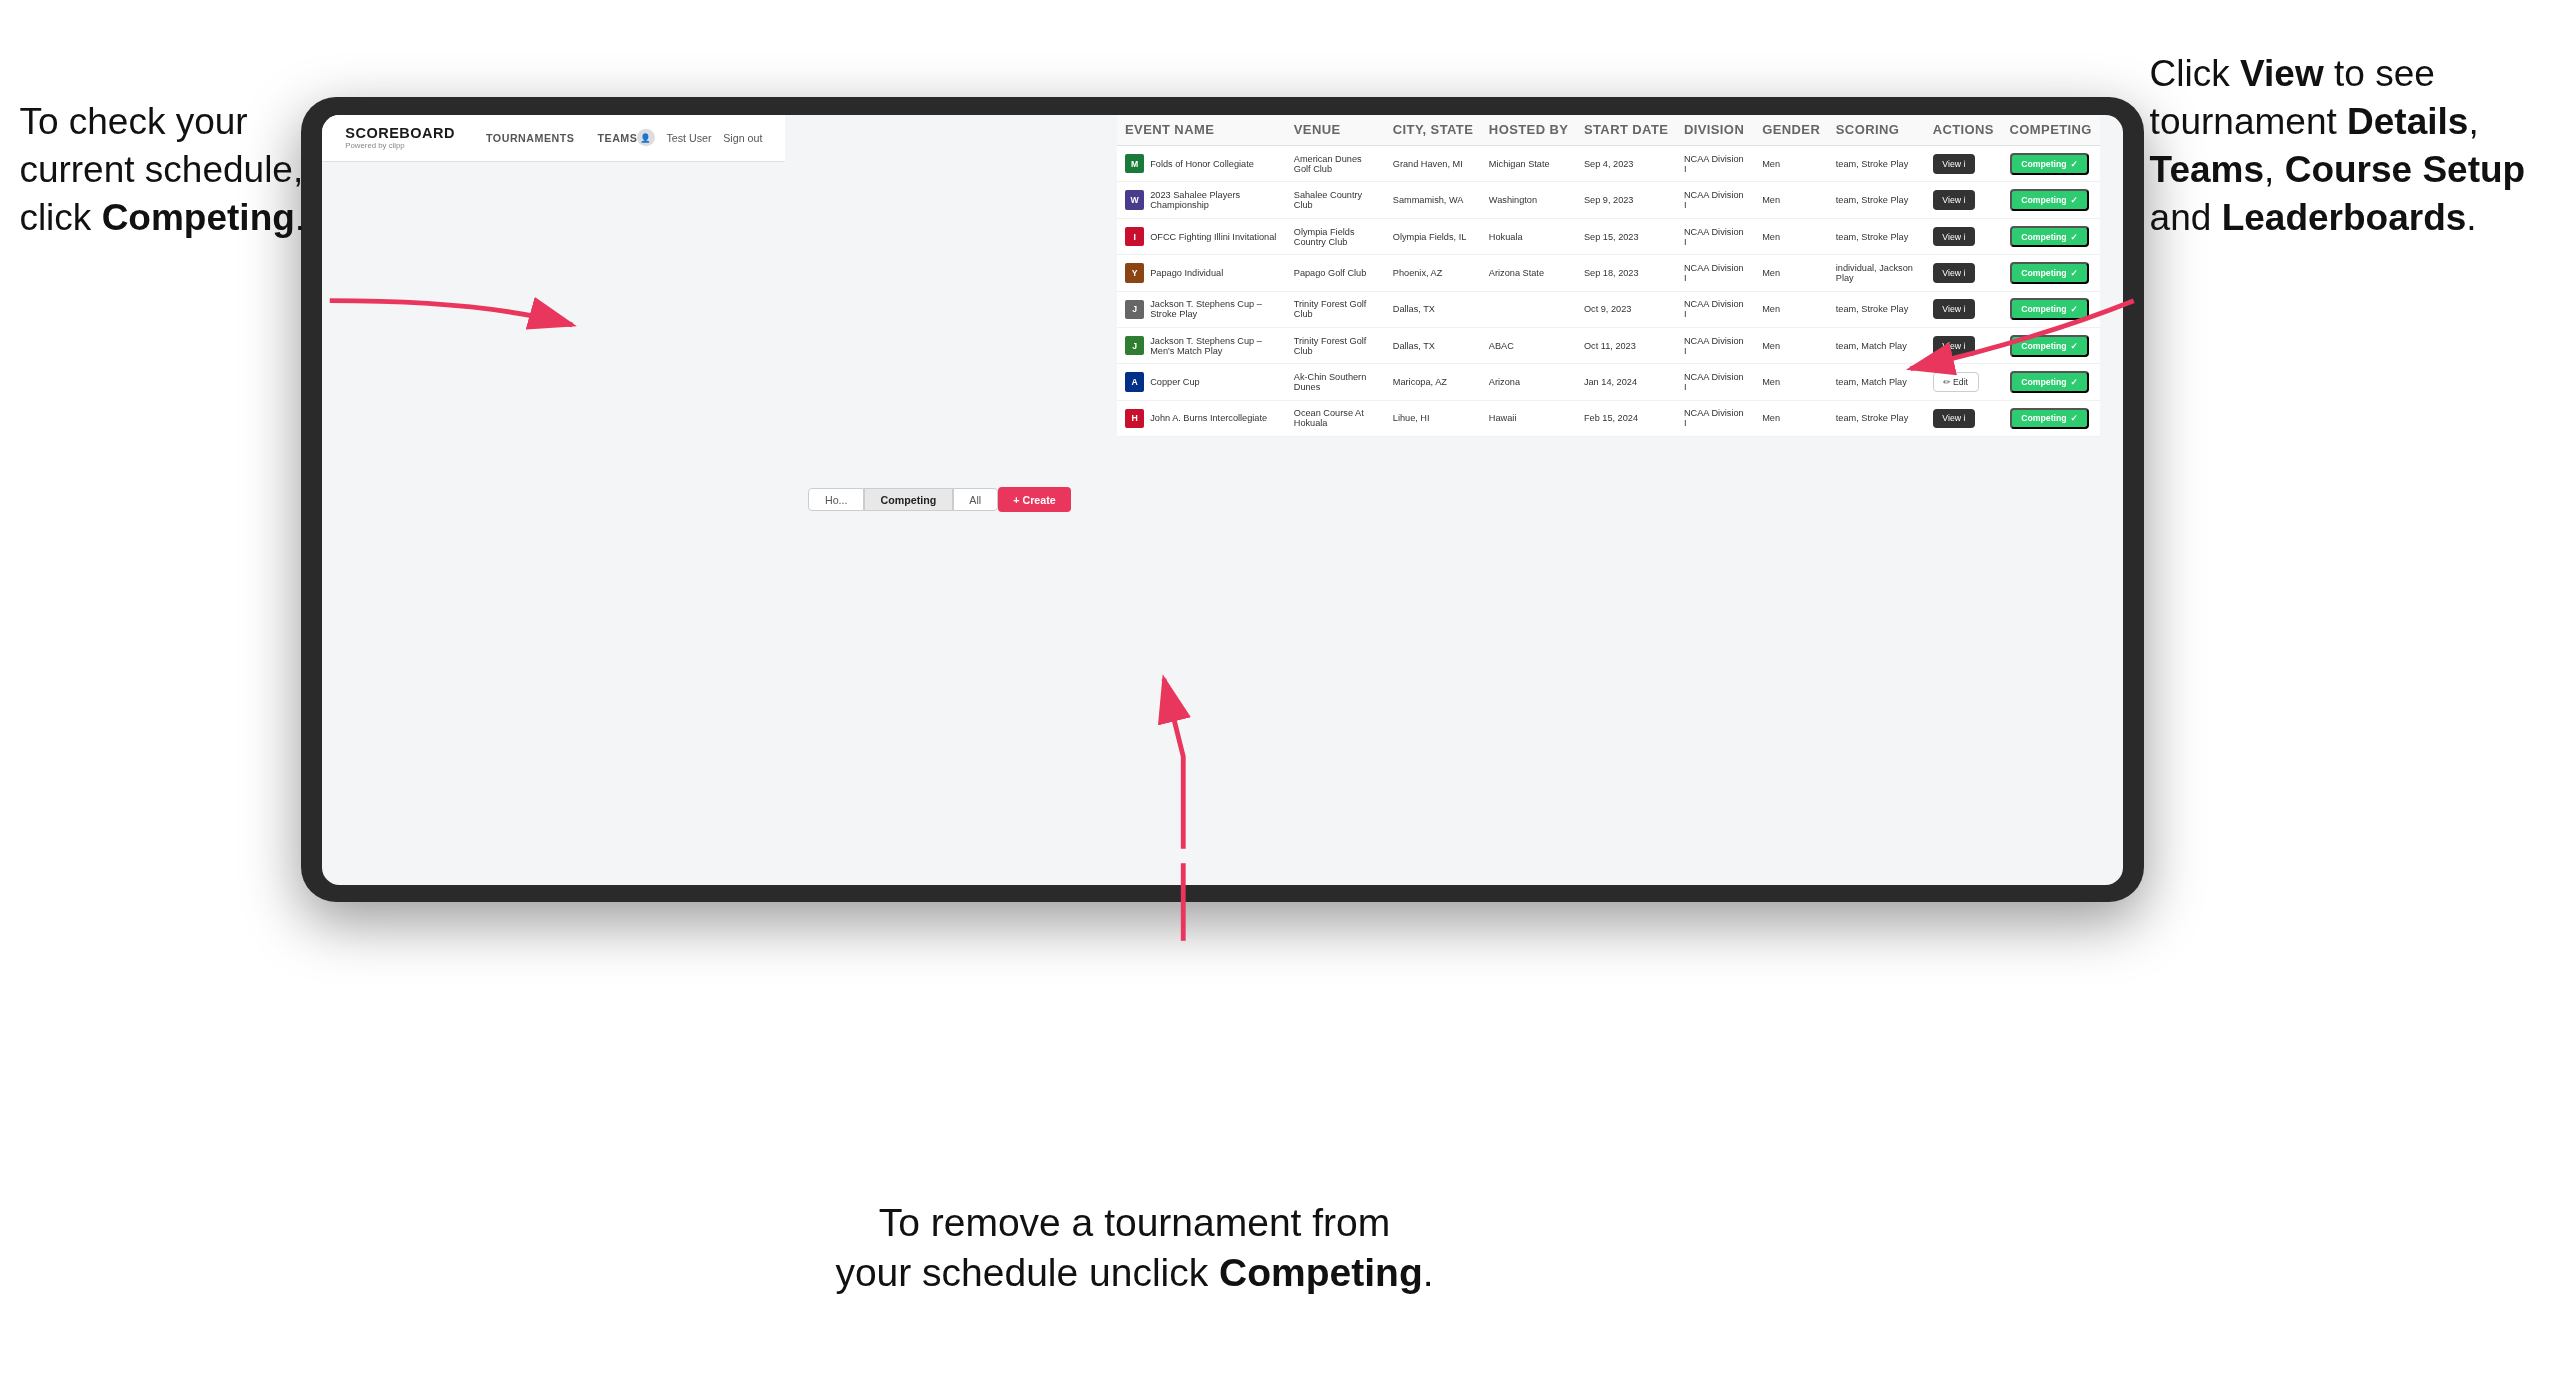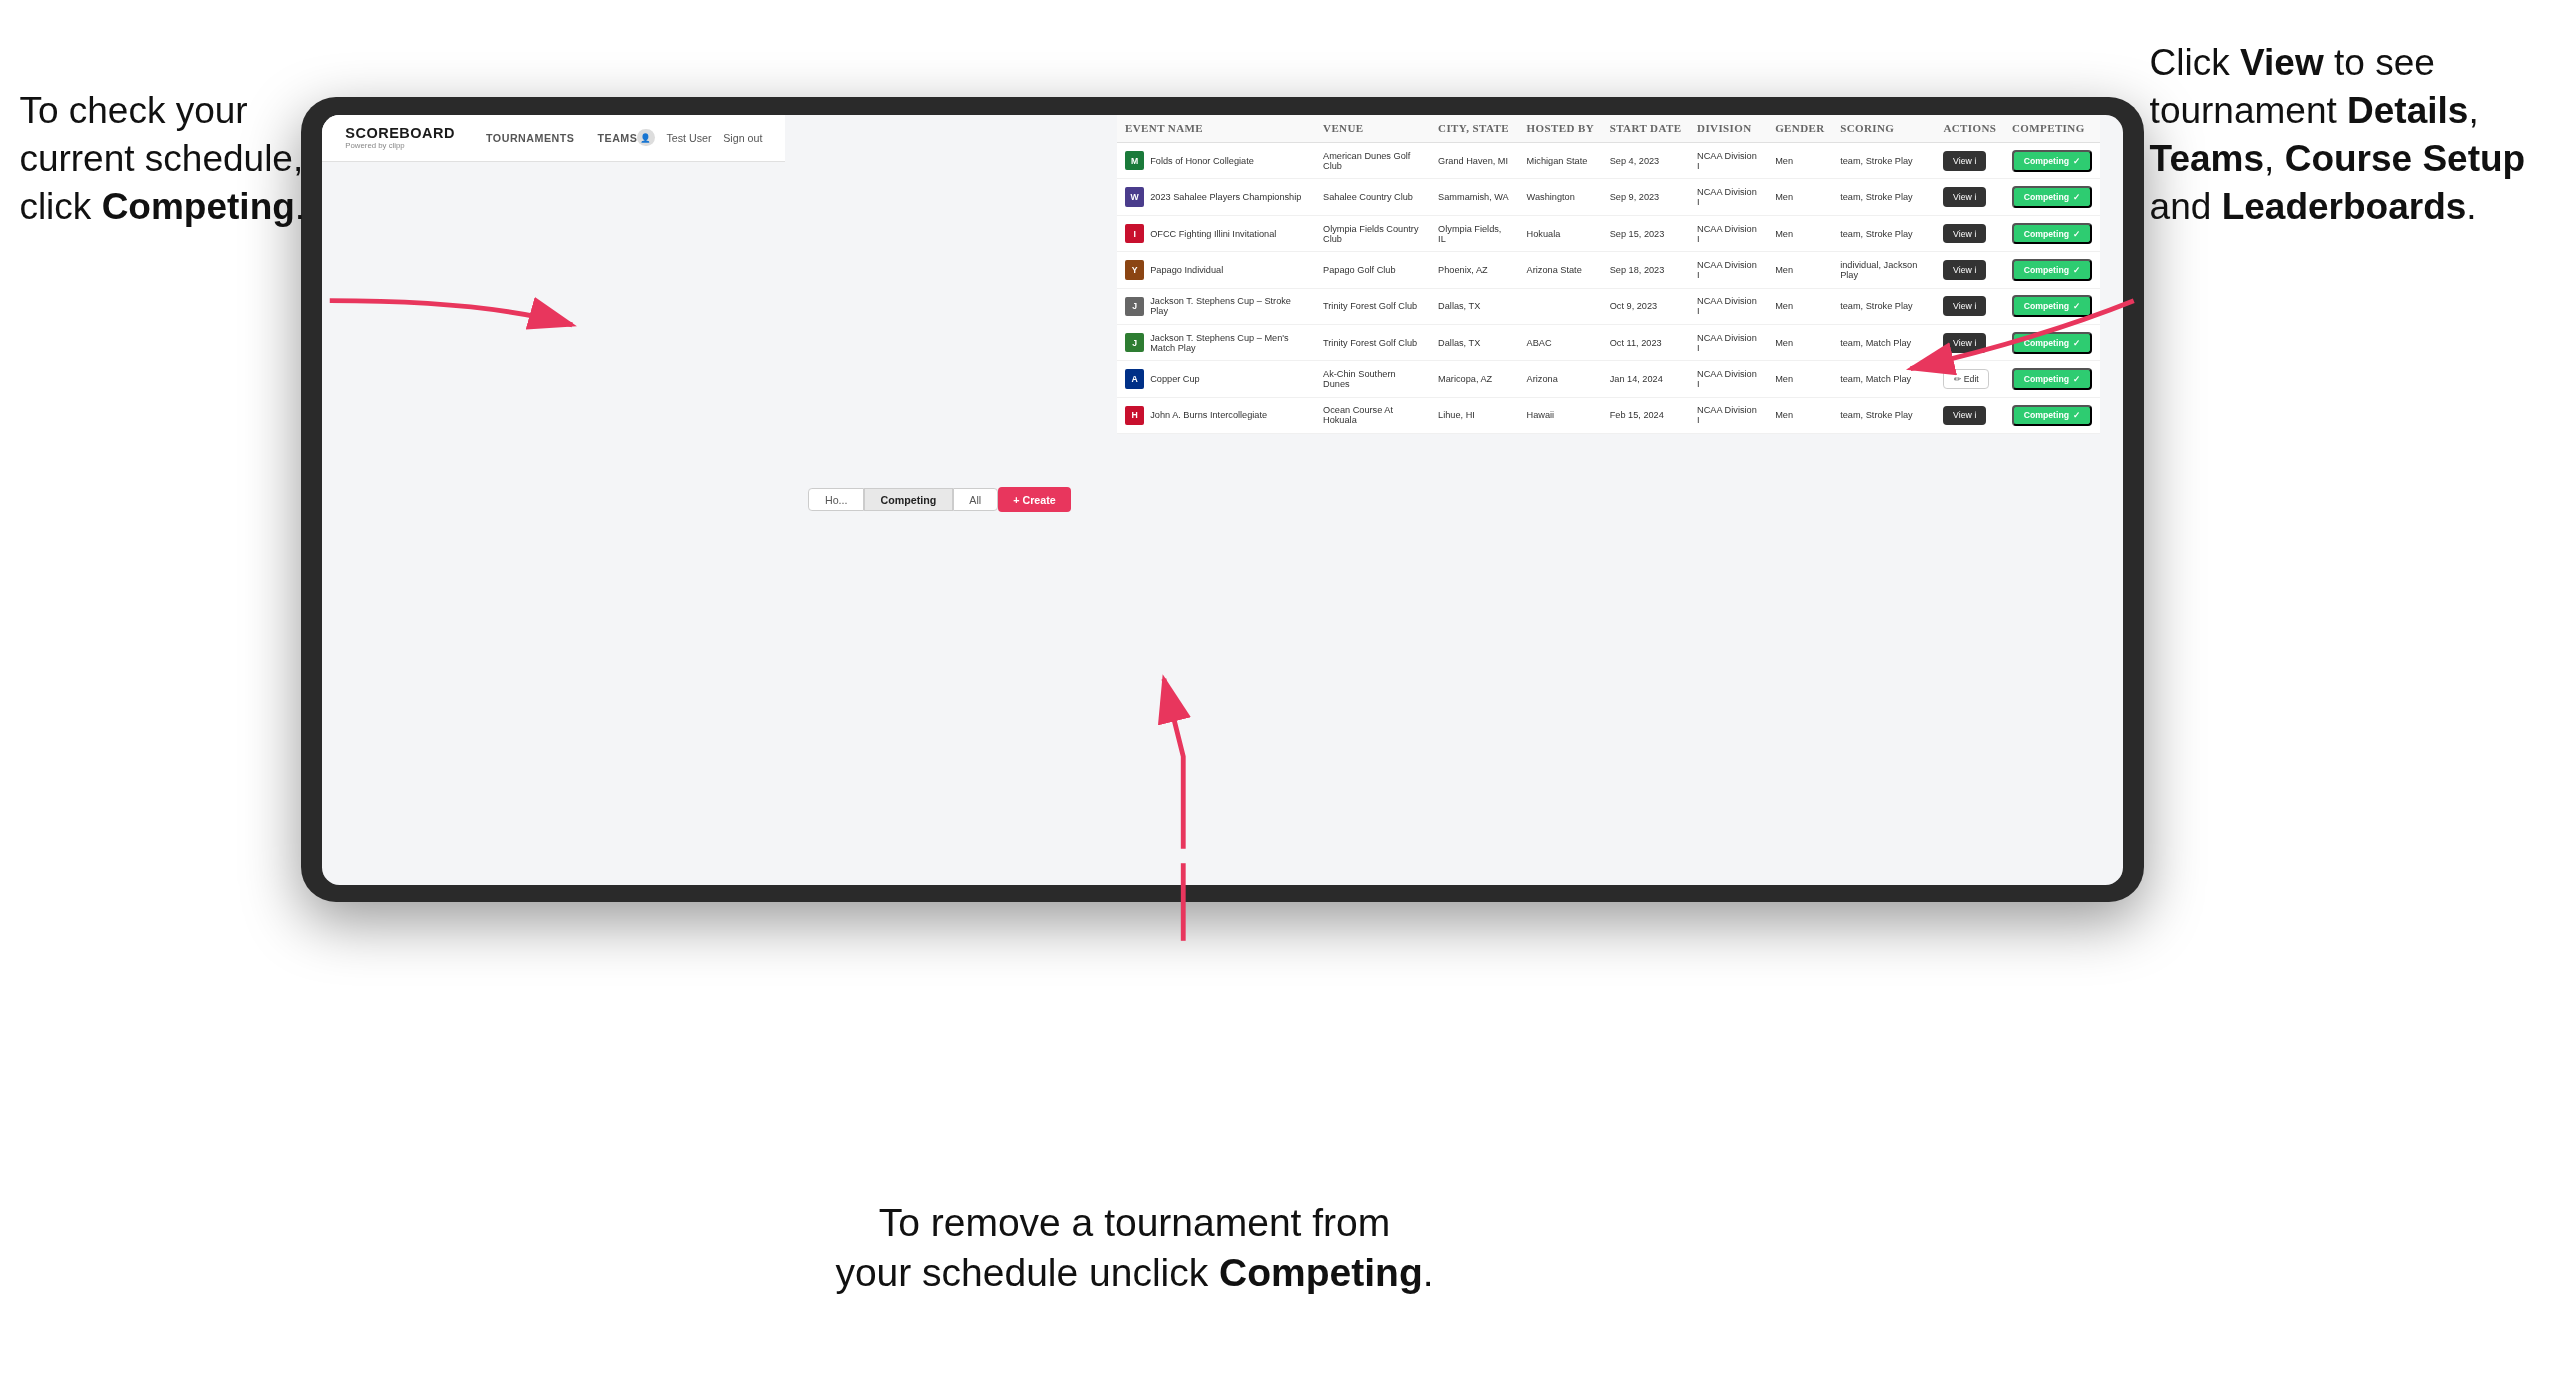--- a/index.html
+++ b/index.html
@@ -11,20 +11,21 @@
       position: relative;
       overflow: hidden;
     }
 
     
     .annotation {
       position: absolute;
       font-size: 37px;
       line-height: 1.3;
       color: #111;
+      margin-top: 11px;
     }
     .annotation strong { font-weight: 800; }
 
     .ann-top-left {
       top: 87px;
       left: 19.4px;
       width: 330px;
     }
 
     .ann-top-right {
@@ -193,27 +194,26 @@
     }
 
     thead tr {
       background: #f9f9f9;
       border-bottom: 1.9px solid #e0e0e0;
     }
 
     thead th {
       padding: 7.8px 7.8px;
       text-align: left;
-      font-size: 11px;
+      font-size: 13px;
       font-weight: 700;
       color: #666;
       text-transform: uppercase;
       letter-spacing: 0.4px;
       white-space: nowrap;
-      font-family: Liberation Serif, serif;
     }
 
     tbody tr {
       border-bottom: 1px solid #f0f0f0;
     }
 
     tbody td {
       padding: 6.8px 7.8px;
       font-size: 9.2px;
       color: #333;

